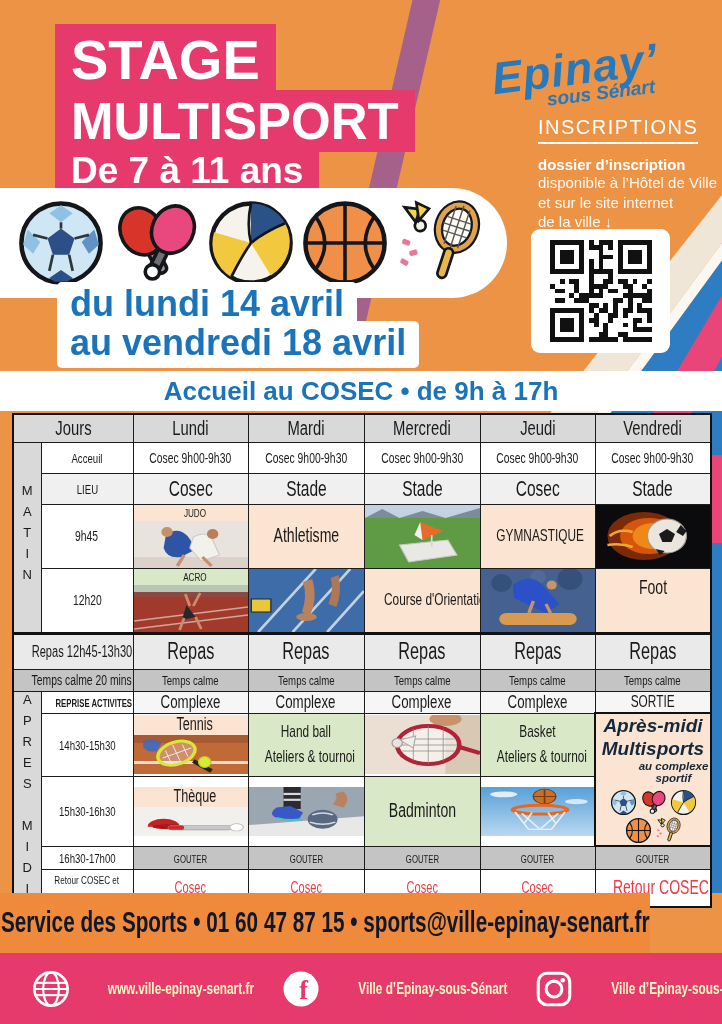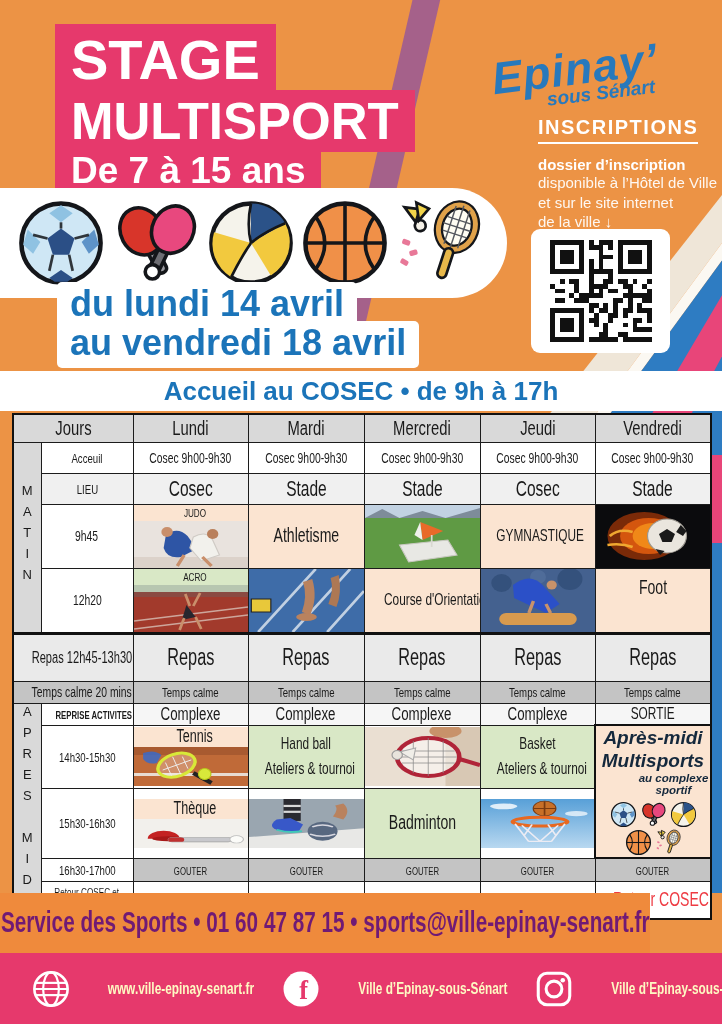--- a/index.html
+++ b/index.html
@@ -25,21 +25,21 @@
   .blk1 { top:24px;  height:70px; font-size:56px; }
   .blk2 { top:90px;  height:62px; font-size:51px; }
   .blk3 { top:148px; height:46px; font-size:37px; }
 
   .logo { position:absolute; left:492px; top:40px; width:220px; transform:rotate(-7deg);
           color:#2879BC; }
   .logo .nm { font-size:45px; font-weight:bold; font-style:italic; letter-spacing:1px; }
   .logo .sub { font-size:19px; font-weight:bold; font-style:italic; margin:-10px 0 0 52px; }
 
   .insc { position:absolute; left:538px; top:116px; width:180px; color:#fff; }
-  .insc .hd { font-size:20px; font-weight:bold; letter-spacing:1.5px;
+  .insc .hd { font-size:20px; font-weight:normal; letter-spacing:1.5px;
               border-bottom:2.5px solid #fff; padding-bottom:3px; display:inline-block; }
   .insc .lead { font-size:15px; font-weight:bold; margin-top:12px; }
   .insc .ln { font-size:15px; color:rgba(255,255,255,.93); line-height:1.3; }
 
   .iconband { position:absolute; left:0; top:188px; width:507px; height:110px;
               background:#fff; border-radius:0 62px 62px 0;
               display:flex; align-items:center; justify-content:space-between;
               padding:0 22px 0 16px; }
   .iconband svg { width:90px; height:90px; }
 
@@ -89,21 +89,21 @@
   .special .sp1 { font-size:19px; font-weight:bold; font-style:italic; color:#14283C; line-height:1.2; }
   .special .sp3 { font-size:11.5px; font-weight:bold; font-style:italic; color:#14283C;padding-left:41px; }
   .minis { margin-top:5px; display:flex; flex-direction:column; align-items:center; gap:1px; }
   .minis .mrow { display:flex; justify-content:center; gap:3px; }
   .minis svg { width:27px; height:27px; }
   .two { line-height:1.55; }
 
   
   .bar-orange { position:absolute; left:0; top:893px; width:650px; height:60px;
                 background:#EF8A3C; display:flex; align-items:center; justify-content:center;
-                color:#701a75; font-size:28px; font-weight:bold; }
+                color:#0f172a; font-size:28px; font-weight:bold; }
   .bar-pink { position:absolute; left:0; top:953px; width:722px; height:71px;
               background:#E6396C; display:flex; align-items:center;
               justify-content:space-between; padding:0 30px; color:#fef9c3; }
   .soc { display:flex; align-items:center; gap:10px; }
   .soc svg { width:42px; height:42px; }
   .soc .lab { font-size:16px; font-weight:bold; }
   .defs { position:absolute; width:0; height:0; overflow:hidden; }
 </style>
 </head>
 <body>
@@ -191,21 +191,21 @@
       <div class="c-line"></div>
       <div class="c-blue"></div>
       <div class="c-pink"></div>
   </div>
   <div class="edge-blue">
     <div class="edge-pink"></div>
   </div>
 
   <div class="blk blk1">STAGE</div>
   <div class="blk blk2">MULTISPORT</div>
-  <div class="blk blk3">De 7 à 15 ans</div>
+  <div class="blk blk3">De 7 à 11 ans</div>
 
   <div class="logo">
     <div class="nm">Epinay’</div>
     <div class="sub">sous Sénart</div>
   </div>
 
   <div class="insc">
     <div class="hd">INSCRIPTIONS</div>
     <div class="lead">dossier d’inscription</div>
     <div class="ln">disponible à l’Hôtel de Ville</div>
@@ -514,21 +514,21 @@
           <rect x="16" y="44" width="68" height="12" rx="6" fill="#D89A4E"></rect>
           <path d="M28,16 q15,-13 26,0 l15,19 -12,9 -28,-15 z" fill="#2B50C8"></path>
           <circle cx="62" cy="16" r="4.5" fill="#C8926A"></circle>
           <path d="M57,35 L61,44 M46,32 L42,44" stroke="#C8926A" stroke-width="3" fill="none"></path>
         </svg>
                 </div>
               </div>
       </td>
       <td class="bg-pch" style="vertical-align:top"><span class="cd f19" style="margin-top:8px">Foot</span></td>
     </tr>
-    <tr style="height:48px">
+    <tr style="height:36px">
       <td colspan="2" class="bg-rep strongtop"><span class="cd f15">Repas 12h45-13h30</span></td>
       <td class="bg-rep strongtop"><span class="cd f22">Repas</span></td>
       <td class="bg-rep strongtop"><span class="cd f22">Repas</span></td>
       <td class="bg-rep strongtop"><span class="cd f22">Repas</span></td>
       <td class="bg-rep strongtop"><span class="cd f22">Repas</span></td>
       <td class="bg-rep strongtop"><span class="cd f22">Repas</span></td>
     </tr>
     <tr style="height:22px">
       <td colspan="2" class="bg-cal"><span class="cd f14">Temps calme 20 mins</span></td>
       <td class="bg-cal"><span class="cd f13">Temps calme</span></td>

